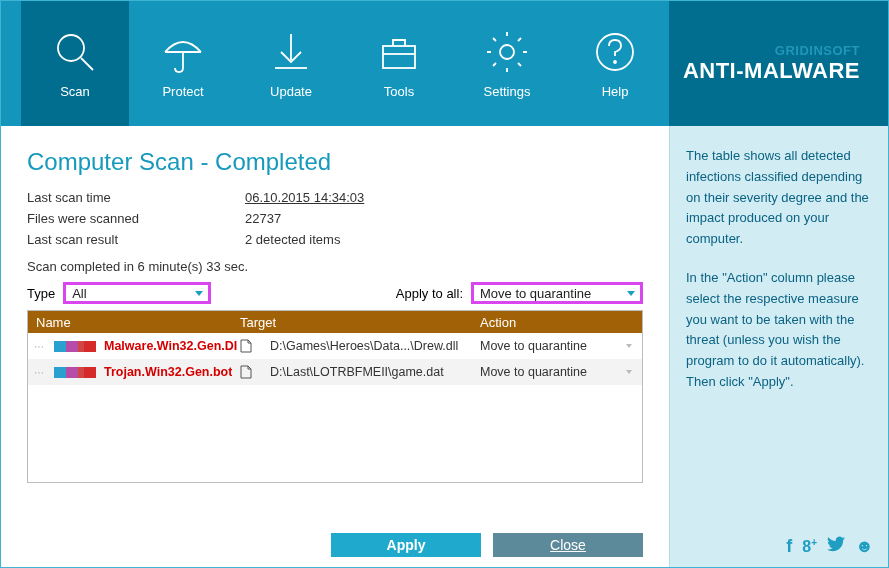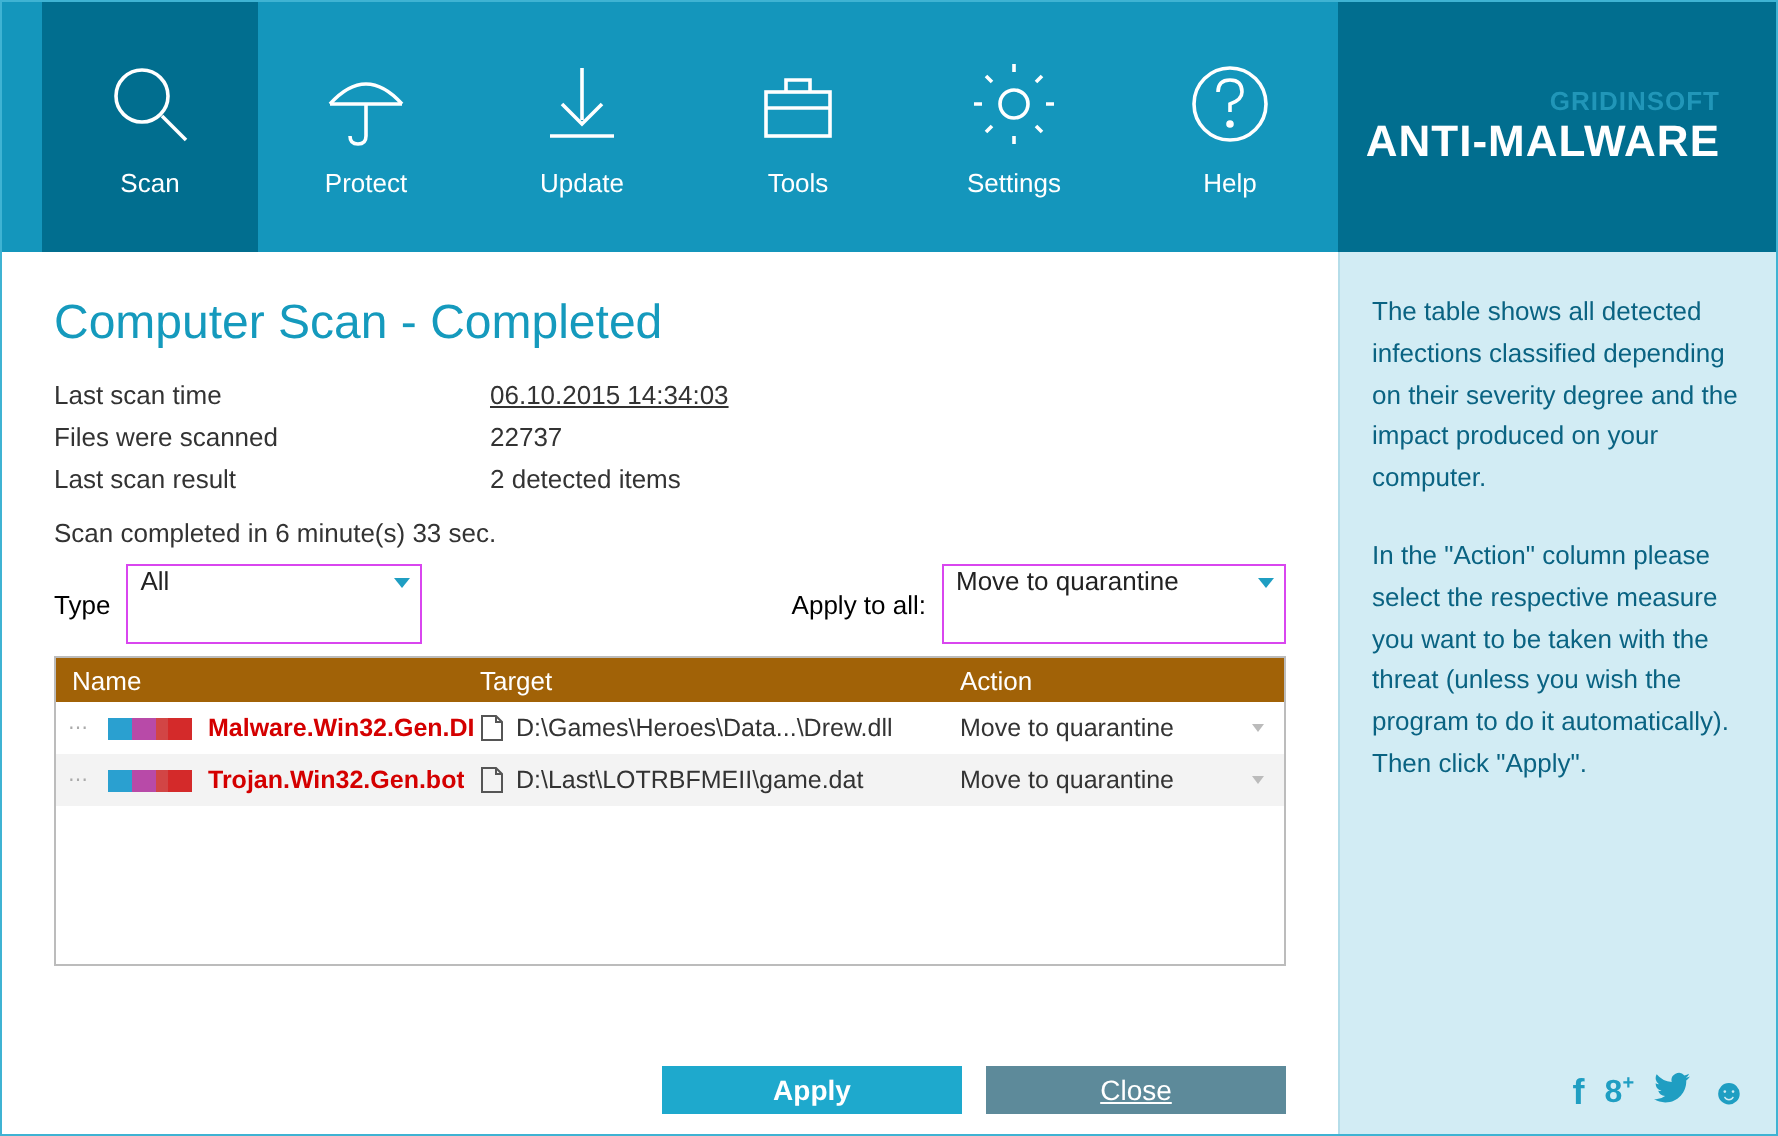--- a/index.html
+++ b/index.html
@@ -21,39 +21,39 @@
 
 .title { color: #159abd; font-size: 24px; font-weight: 400; margin-bottom: 14px; }
 .stats { font-size: 13px; color: #333; }
 .stats-row { display: flex; margin-bottom: 6px; }
 .stats-label { width: 218px; }
 .stats-val.link { text-decoration: underline; }
 .summary { font-size: 13px; color: #333; margin: 6px 0 8px 0; }
 
 .filter-row { display: flex; align-items: center; gap: 8px; font-size: 13px; margin-bottom: 2px; }
 .filter-row .spacer { flex: 1; }
-.dropdown { border: 1px solid #d946ef; height: 40px; display: flex; align-items: flex-start; padding: 0 6px; background: #fff; cursor: pointer; position: relative; color: #222; }
+.dropdown { border: 3px solid #d946ef; height: 22px; display: flex; align-items: center; padding: 0 6px; background: #fff; cursor: pointer; position: relative; color: #222; }
 .dropdown.type { width: 148px; }
 .dropdown.apply { width: 172px; }
 .dropdown .caret { position: absolute; right: 5px; top: 6px; width: 0; height: 0; border-left: 4px solid transparent; border-right: 4px solid transparent; border-top: 5px solid #1f9ec2; }
 
 .table-wrap { border: 1px solid #bcbcbc; margin-top: 4px; flex: 1; display: flex; flex-direction: column; }
 .thead { display: flex; background: #a16207; color: #fff; font-size: 13px; height: 22px; align-items: center; }
 .th-name { width: 212px; padding-left: 8px; }
 .th-target { width: 240px; }
 .th-action { flex: 1; }
 .tbody { flex: 1; background: #fff; overflow: auto; }
 .trow { display: flex; align-items: center; height: 26px; font-size: 12.5px; }
 .trow.alt { background: #f3f3f3; }
 .td-name { width: 212px; display: flex; align-items: center; gap: 4px; padding-left: 6px; }
 .tree-mark { color: #aaa; font-size: 10px; width: 16px; }
 .severity { display: flex; gap: 0; }
 .severity span { width: 6px; height: 11px; display: inline-block; }
 .threat { color: #d40000; font-weight: 700; margin-left: 4px; white-space: nowrap; overflow: hidden; }
-.td-target { width: 240px; display: flex; align-items: center; gap: 6px; color: #333; white-space: nowrap; overflow: hidden; }
+.td-target { width: 240px; display: flex; align-items: center; gap: 18px; color: #333; white-space: nowrap; overflow: hidden; }
 .file-icon { width: 12px; height: 14px; }
 .td-action { flex: 1; display: flex; align-items: center; color: #333; position: relative; }
 .td-action .mini-caret { position: absolute; right: 10px; width: 0; height: 0; border-left: 3px solid transparent; border-right: 3px solid transparent; border-top: 4px solid #bbb; }
 
 .buttons { display: flex; justify-content: flex-end; gap: 12px; margin-top: 10px; }
 .btn { width: 150px; height: 24px; display: flex; align-items: center; justify-content: center; color: #fff; font-size: 14px; cursor: pointer; margin-top: 40px; }
 .btn.primary { background: #1ea9cd; font-weight: 700; }
 .btn.secondary { background: #5d8a9a; text-decoration: underline; font-weight: 400; }
 
 .social { position: absolute; bottom: 8px; right: 14px; display: flex; gap: 10px; color: #1f9ec2; font-size: 18px; font-weight: bold; align-items: center; }

